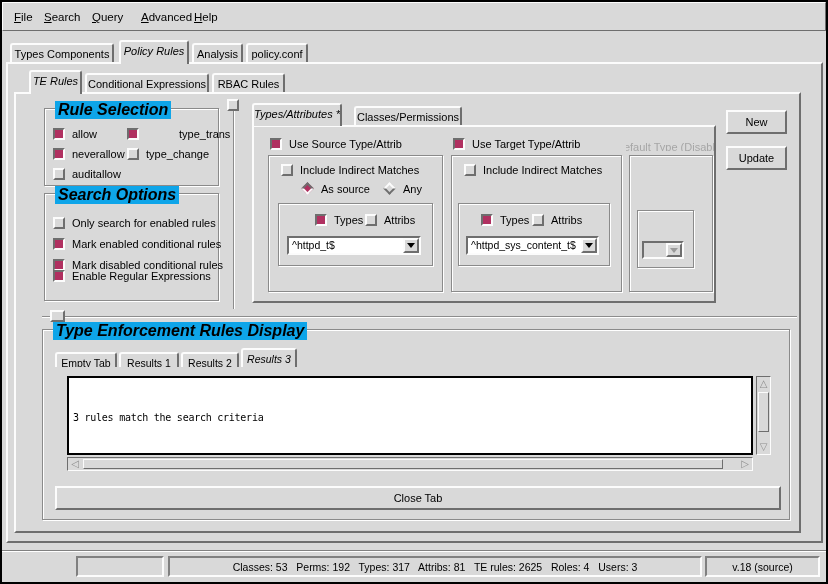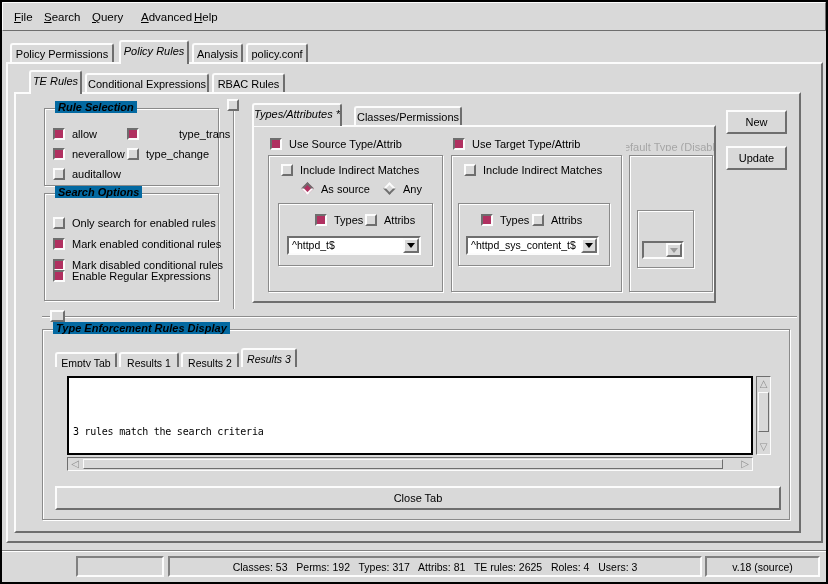--- a/index.html
+++ b/index.html
@@ -19,22 +19,22 @@
 
   
   .tab { position:absolute; background:#d9d9d9; border:2px solid; border-color:#fcfcfc #6e6e6e #d9d9d9 #fcfcfc;
          border-bottom:none; border-radius:3px 3px 0 0; font-size:11px; text-align:center; padding-top:3px;
          white-space:nowrap; overflow:hidden; }
   .tab.active { z-index:7;font-style:italic; }
   .tab.inactive { z-index:1; }
 
   .panel { position:absolute; background:#d9d9d9; }
 
-  .gb-label { position:absolute; top:-8px; left:10px; background:#0369a1; padding:0 3px;
-              font-size:11px; font-weight:bold; font-style:italic; white-space:nowrap; z-index:2; }
+  .gb-label { position:absolute; top:-8px; left:10px; background:#0ea5e9; padding:0 3px;
+              font-size:16px; font-weight:bold; font-style:italic; white-space:nowrap; z-index:2; }
 
   
   .row { position:absolute; display:flex; align-items:center; gap:7px; white-space:nowrap; font-size:11px; height:13px; }
   .cb { flex:none; width:12px; height:12px; border:2px solid; border-color:#fcfcfc #6e6e6e #6e6e6e #fcfcfc; background:#d9d9d9; }
   .cb.on { background:#b03060; border-color:#6e6e6e #fcfcfc #fcfcfc #6e6e6e; }
   .radio { flex:none; width:9px; height:9px; transform:rotate(45deg); border:2px solid;
            border-color:#fcfcfc #6e6e6e #6e6e6e #fcfcfc; background:#d9d9d9; margin:0 2px; }
   .radio.on { background:#b03060; border-color:#6e6e6e #fcfcfc #fcfcfc #6e6e6e; }
 
   
@@ -81,21 +81,21 @@
 <div id="window">
 
   <div class="menubar">
     <span class="menu-item" style="left:11px">File</span>
     <span class="menu-item" style="left:41px">Search</span>
     <span class="menu-item" style="left:89px">Query</span>
     <span class="menu-item" style="left:138px">Advanced</span>
     <span class="menu-item" style="left:191px">Help</span>
   </div>
 
-  <div class="tab inactive" style="left:8px;   top:41px; width:104px; height:19px;">Policy Permissions</div>
+  <div class="tab inactive" style="left:8px;   top:41px; width:104px; height:19px;">Types Components</div>
   <div class="tab active" style="left:117px; top:38px; width:70px;  height:24px;">Policy Rules</div>
   <div class="tab inactive" style="left:190px; top:41px; width:51px;  height:19px;">Analysis</div>
   <div class="tab inactive" style="left:244px; top:41px; width:62px;  height:19px;">policy.conf</div>
 
   <div class="panel raised" style="left:4px; top:60px; width:817px; height:481px;"></div>
 
   <div class="tab active" style="left:27px;  top:68px; width:53px;  height:24px; z-index:8;">TE Rules</div>
   <div class="tab inactive" style="left:83px;  top:71px; width:124px; height:19px; z-index:2;">Conditional Expressions</div>
   <div class="tab inactive" style="left:210px; top:71px; width:73px;  height:19px; z-index:2;">RBAC Rules</div>
 
@@ -236,21 +236,21 @@
     <div class="sash-handle" style="left:34px; top:216px; width:15px;"></div>
 
     <div class="groove abs" style="left:26px; top:235px; width:748px; height:191px;">
       <span class="gb-label">Type Enforcement Rules Display</span>
 
       <div class="tab inactive" style="left:12px;  top:22px; width:62px; height:15px; font-size:10.5px;">Empty Tab</div>
       <div class="tab inactive" style="left:76px;  top:22px; width:60px; height:15px; font-size:10.5px;">Results 1</div>
       <div class="tab inactive" style="left:138px; top:22px; width:58px; height:15px; font-size:10.5px;">Results 2</div>
       <div class="tab active" style="left:198px; top:18px; width:56px; height:19px; font-size:10.5px;">Results 3</div>
 
-      <div class="textarea mono" style="left:24px; top:46px; width:686px; height:79px; padding:20px 4px;">
+      <div class="textarea mono" style="left:24px; top:46px; width:686px; height:79px; padding:6px 4px;">
         <div>3 rules match the search criteria</div>
         <div>&nbsp;</div>
         
         
         
       </div>
 
       <div class="sb-trough" style="left:713px; top:46px; width:15px; height:79px;">
         <div class="sb-btn" style="left:0; top:0; width:13px; height:14px;">△</div>
         <div class="sb-thumb" style="left:1px; top:15px; width:11px; height:40px;"></div>

